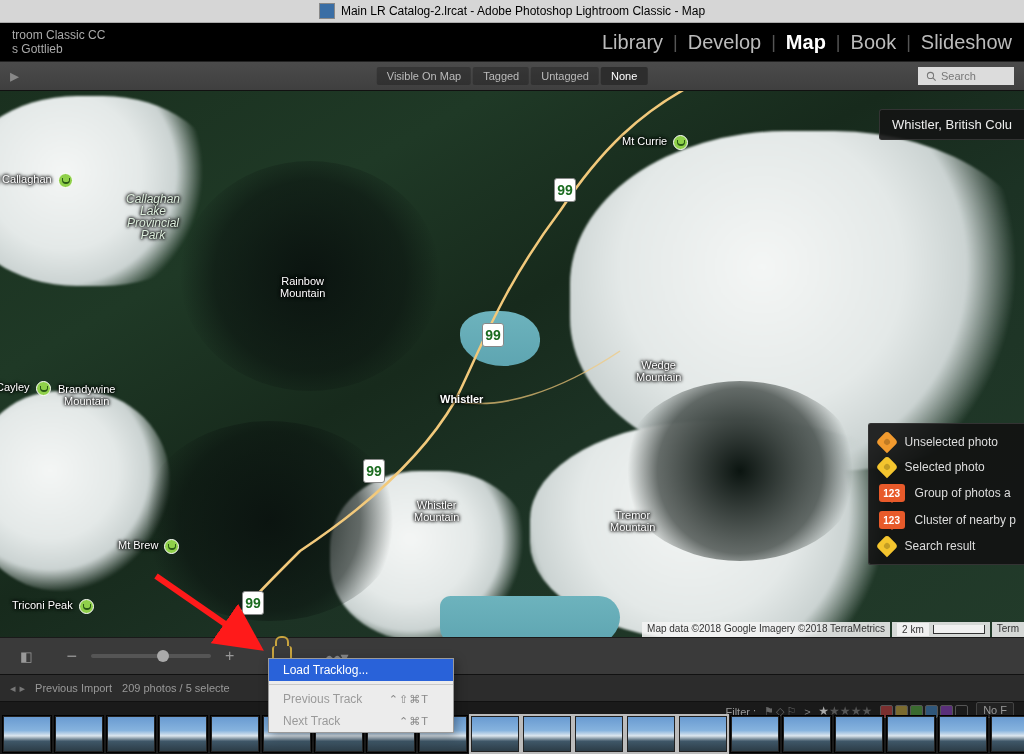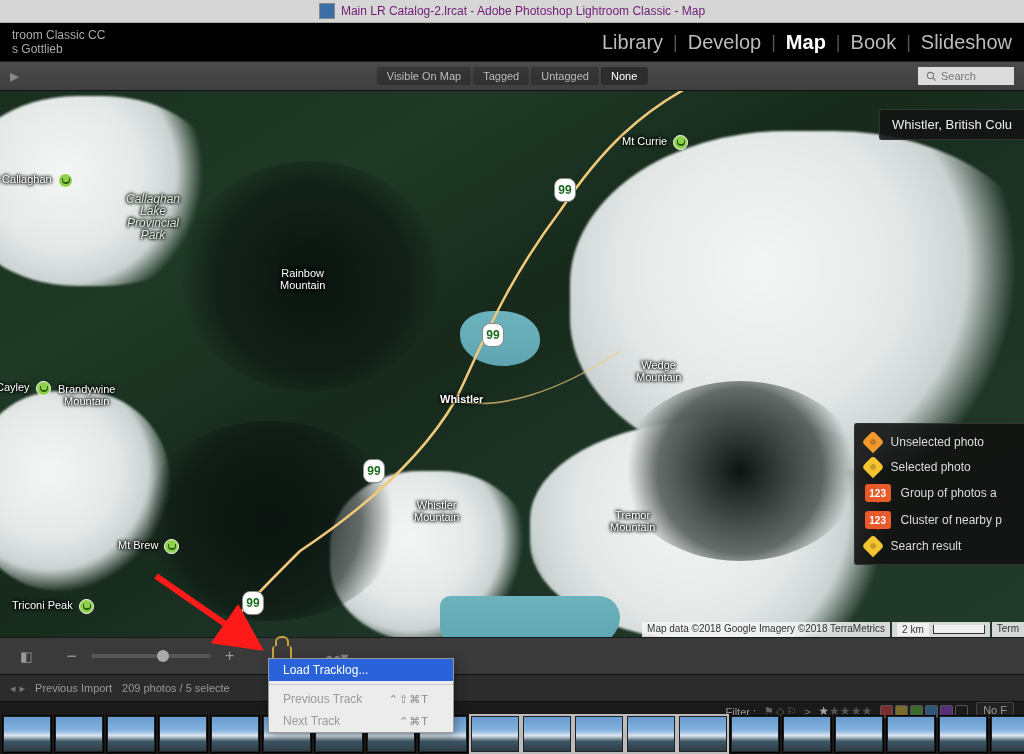--- a/index.html
+++ b/index.html
@@ -1,43 +1,43 @@
 <!DOCTYPE html>
 <html><head>
 <meta charset="utf-8">
 <style>
   html,body{margin:0;padding:0;width:1024px;height:754px;overflow:hidden;font-family:"Lucida Grande","Segoe UI",Helvetica,Arial,sans-serif;background:#000;color:#ccc;}
-  .titlebar{height:22px;background:#d6d6d6;color:#701a75;display:flex;align-items:center;justify-content:center;font-size:12px;border-bottom:1px solid #aaa;}
+  .titlebar{height:22px;background:#d6d6d6;color:#000000;display:flex;align-items:center;justify-content:center;font-size:12px;border-bottom:1px solid #aaa;}
   .titlebar .icon{width:14px;height:14px;background:#3a6ea5;border:1px solid #888;margin-right:6px;}
   .identity{height:38px;background:#000;display:flex;align-items:center;justify-content:space-between;padding:0 12px;}
   .identity .left{color:#aaa;font-size:12px;line-height:14px;}
   .modules{display:flex;align-items:center;gap:6px;font-size:20px;color:#bbb;}
   .modules .sep{color:#555;font-size:18px;margin:0 4px;}
   .modules .mod{cursor:pointer;}
   .modules .active{color:#fff;font-weight:600;}
   .sec-toolbar{height:28px;background:linear-gradient(#4b4b4b,#3f3f3f);border-top:1px solid #222;border-bottom:1px solid #111;display:flex;align-items:center;padding:0 10px;position:relative;}
   .sec-toolbar .chev{width:24px;color:#888;font-size:18px;cursor:pointer;}
   .filter-pills{position:absolute;left:50%;transform:translateX(-50%);display:flex;gap:2px;}
   .pill{font-size:11px;color:#bbb;background:rgba(0,0,0,.25);padding:3px 10px;border-radius:2px;cursor:pointer;}
   .pill.active{background:#2d2d2d;color:#fff;}
   .search-box{margin-left:auto;display:flex;align-items:center;background:#dcdcdc;border-radius:0;height:18px;padding:0 8px;color:#777;font-size:11px;width:80px;}
   .search-box svg{width:11px;height:11px;margin-right:4px;}
   
   .map-area{position:relative;width:1024px;height:546px;overflow:hidden;background:linear-gradient(150deg,#1a301f 0%,#1f3926 25%,#172a1c 45%,#1c3224 60%,#223b2a 100%);}
   
   .snow{position:absolute;background:radial-gradient(circle at 40% 40%,#f4f6f5 0%,#e4e9e8 40%,#cbd3d2 58%,rgba(200,209,208,0) 72%);border-radius:45%;filter:blur(1px);}  
   .shadow{position:absolute;background:radial-gradient(circle,#0b1410 0%,rgba(11,20,16,.6) 55%,rgba(11,20,16,0) 75%);border-radius:50%;}
   .lake{position:absolute;background:linear-gradient(#6db3bd,#5ea5b1);border-radius:40% 50% 45% 55%;}
-  .shield{position:absolute;width:20px;height:22px;background:#fff;border:1px solid #888;border-radius:8px;display:flex;align-items:center;justify-content:center;font-size:12px;color:#1a6b1f;font-weight:bold;}
+  .shield{position:absolute;width:20px;height:22px;background:#fff;border:1px solid #888;border-radius:3px;display:flex;align-items:center;justify-content:center;font-size:14px;color:#1a6b1f;font-weight:bold;}
   .map-label{position:absolute;color:#fff;font-size:11px;text-shadow:0 0 3px #000,0 0 3px #000,0 0 4px #000;text-align:center;line-height:12px;white-space:nowrap;}
   .map-label.big{color:#ddeedd;font-size:12px;font-style:italic;}
   .poi-dot{display:inline-block;width:13px;height:13px;background:#8fd04a;border:1px solid #fff;border-radius:50%;vertical-align:middle;margin-left:3px;position:relative;}
   .poi-dot::after{content:"";position:absolute;left:3px;top:4px;width:6px;height:4px;border-bottom:2px solid #2a5a16;border-left:1px solid #2a5a16;border-right:1px solid #2a5a16;border-radius:0 0 4px 4px;}
   .loc-chip{position:absolute;top:18px;right:0;background:rgba(20,20,20,.9);color:#eee;font-size:13px;padding:7px 12px;border:1px solid #333;border-right:none;border-radius:3px 0 0 3px;}
-  .legend{position:absolute;right:0;bottom:72px;background:rgba(18,18,18,.9);border:1px solid #333;border-right:none;padding:10px 22px 10px 10px;display:flex;flex-direction:column;gap:9px;font-size:12px;color:#ddd;border-radius:3px 0 0 3px;}
+  .legend{position:absolute;right:0;bottom:72px;background:rgba(18,18,18,.9);border:1px solid #333;border-right:none;padding:10px 8px 10px 10px;display:flex;flex-direction:column;gap:9px;font-size:12px;color:#ddd;border-radius:3px 0 0 3px;}
   .legend .row{display:flex;align-items:center;gap:10px;}
   .pin{width:16px;height:16px;border-radius:4px 4px 4px 0;transform:rotate(-45deg);position:relative;}
   .pin::after{content:"";position:absolute;width:6px;height:6px;background:rgba(0,0,0,.2);border-radius:50%;left:5px;top:5px;}
   .pin.orange{background:#f29a2e;}
   .pin.yellow{background:#f4c52e;}
   .cluster{width:26px;height:18px;background:#e85a2a;color:#fff;border-radius:3px;display:flex;align-items:center;justify-content:center;font-size:10px;font-weight:bold;position:relative;}
   .cluster::after{content:"";position:absolute;bottom:-5px;left:9px;border:4px solid transparent;border-top-color:#e85a2a;}
   .attribution{position:absolute;bottom:0;right:0;display:flex;gap:2px;font-size:10px;color:#333;}
   .attribution span{background:rgba(245,245,245,.85);padding:1px 5px;}
   .attribution .scale{display:flex;align-items:center;gap:4px;}
@@ -135,21 +135,21 @@
     <path d="M 455 310 C 500 320, 560 300, 620 260" stroke="#f2c97b" stroke-width="1.5" fill="none" opacity=".7"></path>
   </svg>
   <div class="shield" style="left:554px;top:87px">99</div>
   <div class="shield" style="left:482px;top:232px">99</div>
   <div class="shield" style="left:363px;top:368px">99</div>
   <div class="shield" style="left:242px;top:500px">99</div>
 
   <div class="map-label" style="left:622px;top:44px"><span>Mt Currie</span> <span class="poi-dot"></span></div>
   <div class="map-label big" style="left:126px;top:102px">Callaghan<br>Lake<br>Provincial<br>Park</div>
   <div class="map-label" style="left:-4px;top:82px"><span>t Callaghan</span> <span class="poi-dot"></span></div>
-  <div class="map-label" style="left:280px;top:176px">Rainbow<br>Mountain </div>
+  <div class="map-label" style="left:280px;top:184px">Rainbow<br>Mountain </div>
   <div class="map-label" style="left:-4px;top:290px"><span>Cayley</span> <span class="poi-dot"></span></div>
   <div class="map-label" style="left:58px;top:292px">Brandywine<br>Mountain </div>
   <div class="map-label" style="left:440px;top:302px;font-weight:bold">Whistler</div>
   <div class="map-label" style="left:414px;top:408px">Whistler<br>Mountain </div>
   <div class="map-label" style="left:636px;top:268px">Wedge<br>Mountain </div>
   <div class="map-label" style="left:610px;top:418px">Tremor<br>Mountain </div>
   <div class="map-label" style="left:118px;top:448px"><span>Mt Brew</span> <span class="poi-dot"></span></div>
   <div class="map-label" style="left:12px;top:508px"><span>Triconi Peak</span> <span class="poi-dot"></span></div>
 
   <div class="loc-chip">Whistler, British Colu</div>

